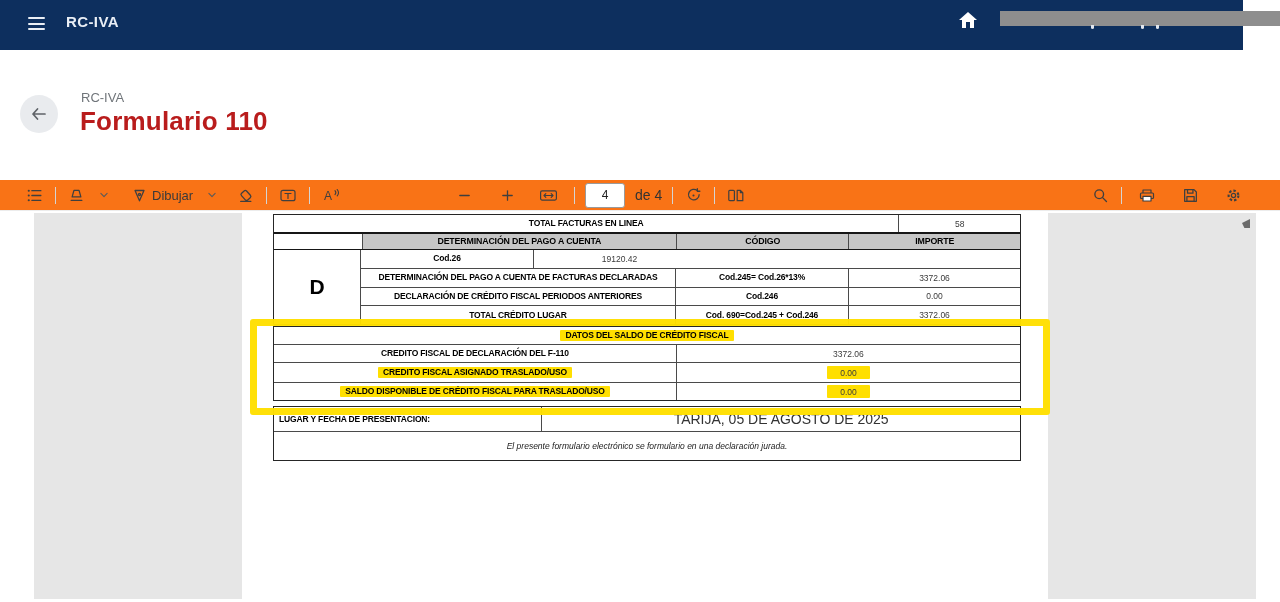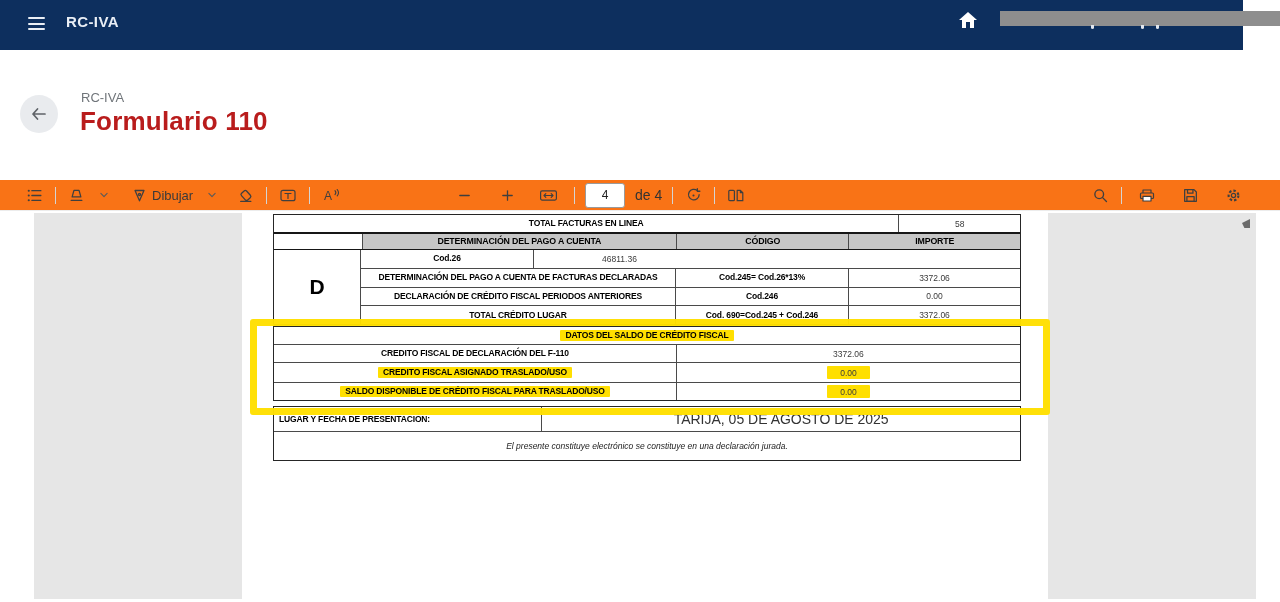--- a/index.html
+++ b/index.html
@@ -234,21 +234,21 @@
         <div class="tcell first" style="width:88px;background:#fff;"></div>
         <div class="tcell lbl" style="width:315px;">DETERMINACIÓN DEL PAGO A CUENTA</div>
         <div class="tcell lbl" style="width:173px;">CÓDIGO</div>
         <div class="tcell lbl" style="width:172px;">IMPORTE</div>
       </div>
       <div class="d-wrap" style="height:74px;">
         <div class="d-cell">D</div>
         <div class="d-rows">
           <div class="trow" style="border-top:none;">
             <div class="tcell lbl" style="width:173px;">Cod.26</div>
-            <div class="tcell val" style="width:172px;">46811.36</div>
+            <div class="tcell val" style="width:172px;">19120.42</div>
           </div>
           <div class="trow">
             <div class="tcell lbl" style="width:315px;">DETERMINACIÓN DEL PAGO A CUENTA DE FACTURAS DECLARADAS</div>
             <div class="tcell lbl" style="width:173px;">Cod.245= Cod.26*13%</div>
             <div class="tcell val" style="width:172px;">3372.06</div>
           </div>
           <div class="trow">
             <div class="tcell lbl" style="width:315px;">DECLARACIÓN DE CRÉDITO FISCAL PERIODOS ANTERIORES</div>
             <div class="tcell lbl" style="width:173px;">Cod.246</div>
             <div class="tcell val" style="width:172px;">0.00</div>
@@ -287,21 +287,21 @@
         </div>
       </div>
     </div>
 
     <div class="tblock" style="top:193px;">
       <div class="trow" style="height:24px;">
         <div class="tcell first lbl lugar-lbl" style="width:268px;">LUGAR Y FECHA DE PRESENTACIÓN:</div>
         <div class="tcell lugar-val" style="width:480px;">TARIJA, 05 DE AGOSTO DE 2025</div>
       </div>
       <div class="trow" style="height:29px;justify-content:center;align-items:center;display:flex;">
-        <span class="legal">El presente constituye electrónico se constituye en una declaración jurada.</span>
+        <span class="legal">El presente formulario electrónico se formulario en una declaración jurada.</span>
       </div>
     </div>
 
     <div class="yrect"></div>
   </div>
 </div>
 
 <div class="scroll-marker"></div>
 
 </body></html>

